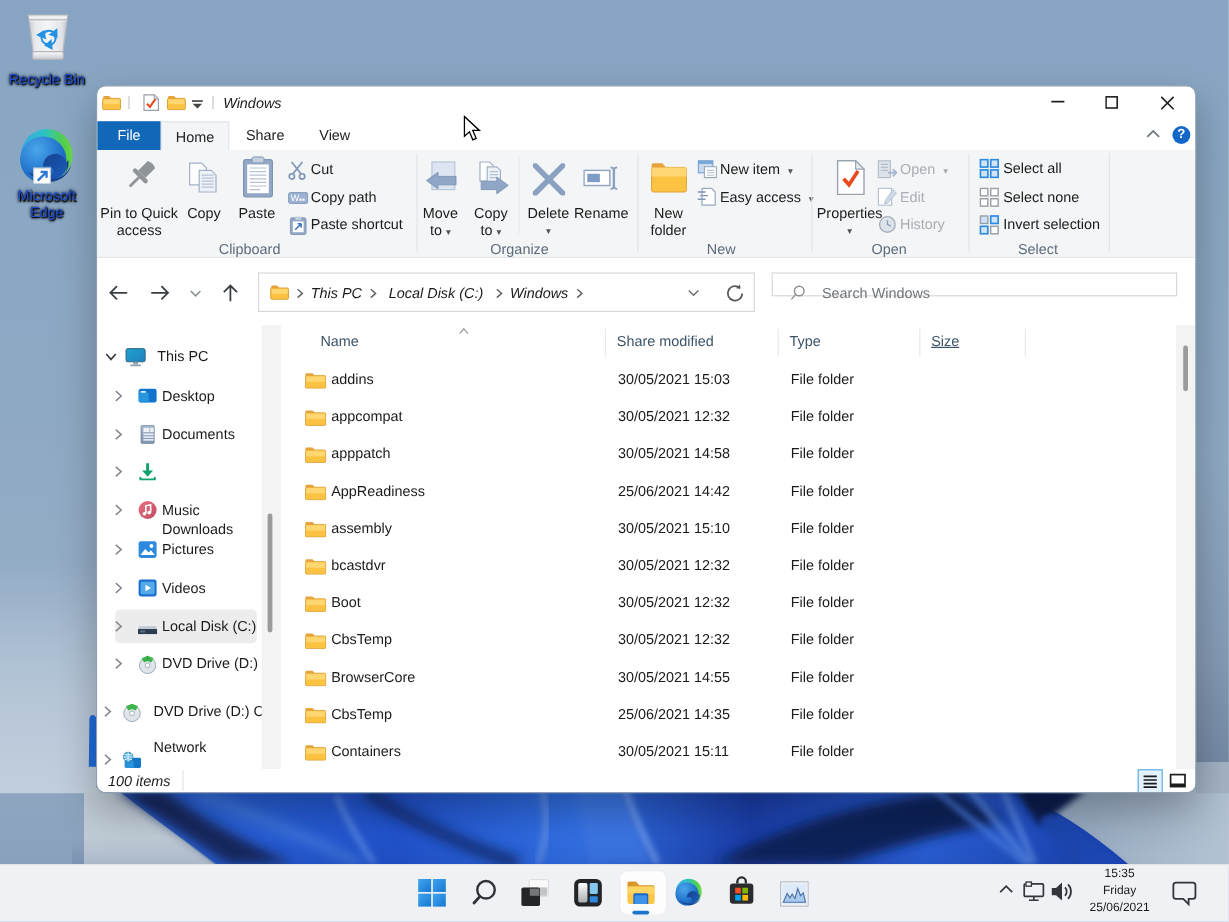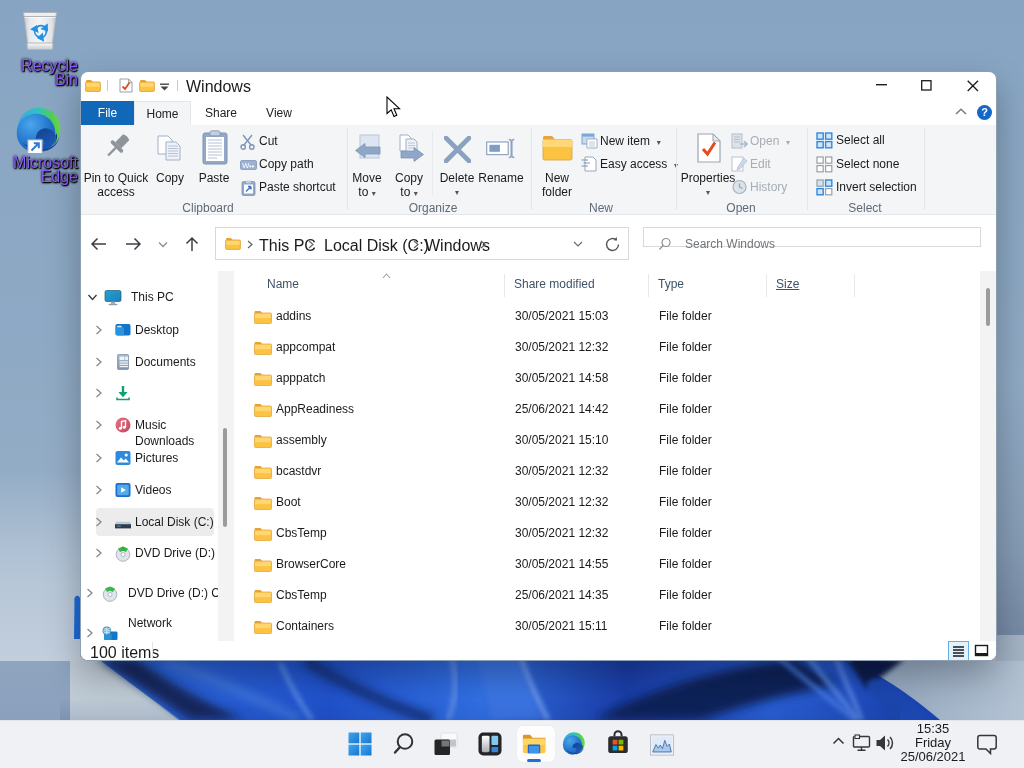--- a/index.html
+++ b/index.html
@@ -1,26 +1,26 @@
 <!DOCTYPE html>
 <html><head><meta charset="utf-8">
 <style>
   html,body{margin:0;padding:0;width:1024px;height:768px;overflow:hidden;
     font-family:"Liberation Sans",sans-serif;}
   *{box-sizing:border-box;}
   .abs{position:absolute;}
   #desktop{position:absolute;inset:0;
     background:linear-gradient(180deg,#87a5c3 0%,#8ea9c4 45%,#97aec7 72%,#8aa0bc 94%);}
   #bloom{position:absolute;left:0;top:540px;width:1024px;height:180px;}
-  .dlabel{position:absolute;color:#8b5cf6;font-size:16px;text-align:right;
+  .dlabel{position:absolute;color:#1d4ed8;font-size:12px;text-align:center;
     text-shadow:0 1px 2px #000,0 0 3px rgba(0,0,0,.9),1px 1px 1px #000;line-height:14px;}
   #win{position:absolute;left:80px;top:71px;width:917px;height:590px;
     background:#fff;border:1px solid #8da0b3;border-radius:8px;
     box-shadow:0 14px 34px rgba(0,0,0,.28);overflow:hidden;}
-  .t12{font-size:16px;color:#1b1b1b;}
+  .t12{font-size:12px;color:#1b1b1b;font-style:italic;}
   #tabrow{position:absolute;left:0;top:29px;width:100%;height:24px;background:#fff;}
   .tab{position:absolute;top:0;height:24px;font-size:12px;color:#222;text-align:center;line-height:24px;}
   #ribbon{position:absolute;left:0;top:53px;width:100%;height:90px;background:#f3f5f6;
     border-bottom:1px solid #e4e6e9;}
   .rsep{position:absolute;top:3px;height:82px;width:1px;background:#e2e5e9;}
   .glabel{position:absolute;top:76px;font-size:12px;color:#5d6b7a;width:120px;text-align:center;}
   .rlbl{position:absolute;font-size:12px;color:#1b1b1b;text-align:center;line-height:14px;}
   .srlbl{position:absolute;font-size:12px;color:#1b1b1b;line-height:16px;}
   .srlbl.dis{color:#a7adb5;}
   #addr{position:absolute;left:0;top:143px;width:100%;height:56px;background:#fff;}
@@ -33,21 +33,21 @@
   .fico{position:absolute;left:19px;top:9px;width:18px;height:14px;}
   .fname{position:absolute;left:41px;}
   .nch{width:9px;height:11px;}
   .coldate{position:absolute;left:280px;}
   .coltype{position:absolute;left:424px;}
   #status{position:absolute;left:0;top:569px;width:100%;height:20px;background:#fff;}
   #taskbar{position:absolute;left:0;top:720px;width:1024px;height:48px;background:#eff1f4;
     border-top:1px solid #e3e4e7;}
   .tbi{position:absolute;top:732px;width:24px;height:24px;}
   #clock{position:absolute;left:897px;top:722px;width:72px;text-align:center;
-    font-size:13px;color:#1b1b1b;line-height:13.8px;}
+    font-size:10px;color:#1b1b1b;line-height:13.8px;}
 </style></head>
 <body>
 <div id="desktop"></div>
 <div class="abs" style="left:0;top:470px;width:80px;height:191px;background:linear-gradient(180deg,rgba(233,238,243,0) 0%,rgba(225,232,239,.45) 60%,rgba(228,234,240,.6) 100%);"></div>
 <div class="abs" style="left:996px;top:380px;width:28px;height:281px;background:linear-gradient(180deg,rgba(96,115,145,0) 0%,rgba(88,106,134,.25) 55%,rgba(70,88,116,.42) 100%);"></div>
 <div class="abs" style="left:850px;top:635px;width:174px;height:87px;background:linear-gradient(115deg,rgba(150,168,188,0) 0%,rgba(165,180,197,.5) 40%,rgba(190,203,216,.6) 75%,rgba(203,214,224,.65) 100%);"></div>
 <svg id="bloom" viewBox="0 540 1024 182" preserveAspectRatio="none">
   <defs>
     <filter id="bl5" x="-30%" y="-30%" width="160%" height="160%">
         <feGaussianBlur stdDeviation="5"></feGaussianBlur>

